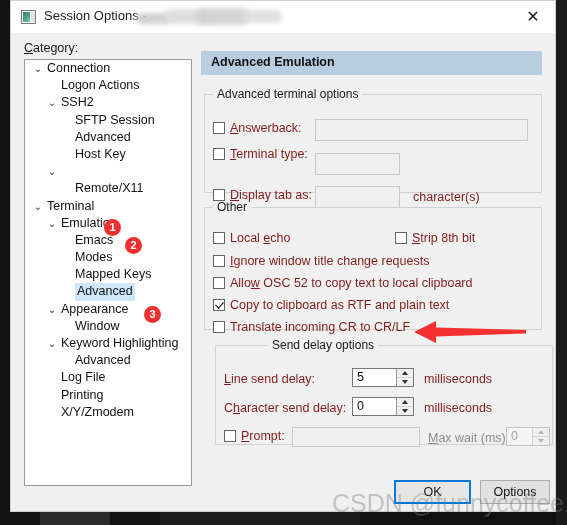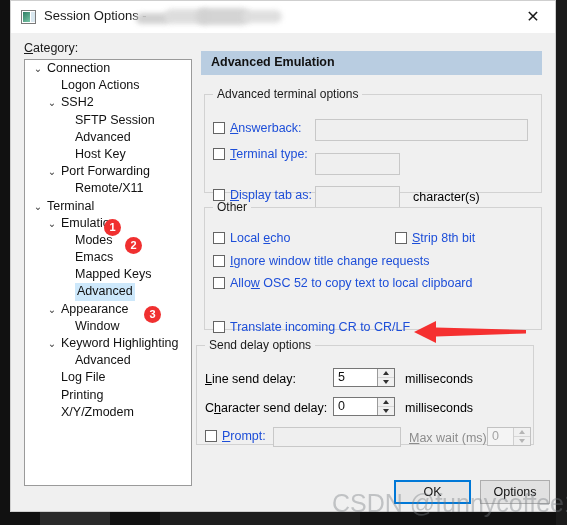--- a/index.html
+++ b/index.html
@@ -177,21 +177,21 @@
   fieldset.grp > legend {
     margin-left: 8px;
     padding: 0 4px;
     font-size: 12px;
     color: #1a1a1a;
   }
 
   .cb {
     position: absolute;
     display: flex; align-items: center;
-    font-size: 12.5px; color: #1d4ed8;
+    font-size: 12.5px; color: #7f1d1d;
     white-space: nowrap;
   }
   .cbox {
     width: 12px; height: 12px;
     border: 1px solid #646464;
     background: #ffffff;
     box-sizing: border-box;
     margin-right: 5px;
     position: relative;
     flex: none;
@@ -209,21 +209,21 @@
 
   .tbox {
     position: absolute;
     background: #efefef;
     border: 1px solid #c8c8c8;
     box-sizing: border-box;
   }
 
   .lab {
     position: absolute;
-    font-size: 12.5px; color: #000000;
+    font-size: 12.5px; color: #7f1d1d;
     white-space: nowrap;
   }
   .lab u { text-decoration: underline; }
   .lab.dim { color: #8c8c8c; }
 
   .spin {
     position: absolute;
     height: 19px;
     border: 1px solid #767676;
     background: #ffffff;
@@ -347,38 +347,37 @@
             <span class="lbl" style="left: 50px;">SFTP Session</span>
           </div>
           <div class="tnode">
             <span class="lbl" style="left: 50px;">Advanced</span>
           </div>
           <div class="tnode">
             <span class="lbl" style="left: 50px;">Host Key</span>
           </div>
           <div class="tnode">
             <span class="chev" style="left: 20px;">⌄</span>
-            <span class="lbl" style="left: 36px;">Port Forwarding</span>
           </div>
           <div class="tnode">
             <span class="lbl" style="left: 50px;">Remote/X11</span>
           </div>
           <div class="tnode">
             <span class="chev" style="left: 6px;">⌄</span>
             <span class="lbl" style="left: 22px;">Terminal</span>
           </div>
           <div class="tnode">
             <span class="chev" style="left: 20px;">⌄</span>
             <span class="lbl" style="left: 36px;">Emulation</span>
           </div>
           <div class="tnode">
+            <span class="lbl" style="left: 50px;">Emacs</span>
+          </div>
+          <div class="tnode">
             <span class="lbl" style="left: 50px;">Modes</span>
-          </div>
-          <div class="tnode">
-            <span class="lbl" style="left: 50px;">Emacs</span>
           </div>
           <div class="tnode">
             <span class="lbl" style="left: 50px;">Mapped Keys</span>
           </div>
           <div class="tnode sel">
             <span class="lbl" style="left: 50px;">Advanced</span>
           </div>
           <div class="tnode">
             <span class="chev" style="left: 20px;">⌄</span>
             <span class="lbl" style="left: 36px;">Appearance</span>
@@ -452,32 +451,36 @@
         <div class="cb" style="left:8px; top:40px;">
           <span class="cbox"></span>
           <span><u>I</u>gnore window title change requests</span>
         </div>
 
         <div class="cb" style="left:8px; top:62px;">
           <span class="cbox"></span>
           <span>Allo<u>w</u> OSC 52 to copy text to local clipboard</span>
         </div>
 
+        <div class="cb" style="left:8px; top:84px;">
+          <span class="cbox checked"></span>
+          <span>Copy to clipboard as RTF and plain text</span>
+        </div>
 
         <div class="cb" style="left:8px; top:106px;">
           <span class="cbox"></span>
           <span>Translate incoming CR to CR/LF</span>
         </div>
       </fieldset>
 
       <svg id="red-arrow" viewBox="0 0 112 28">
         <polygon points="0,14 22,3 22,9.5 112,12 112,15.5 22,18.5 22,25" fill="#f53030"></polygon>
       </svg>
 
-      <fieldset class="grp" style="left:185px; top:305px; width:338px; height:107px;">
+      <fieldset class="grp" style="left:204px; top:305px; width:338px; height:107px;padding-left:44px;">
         <legend>Send delay options</legend>
 
         <div class="lab" style="left:8px; top:20px;"><u>L</u>ine send delay:</div>
         <div class="spin" style="left:136px; top:16px; width:62px;">
           <div class="val">5</div>
           <div class="arrows">
               <div></div>
               <div></div>
             </div>
         </div>

